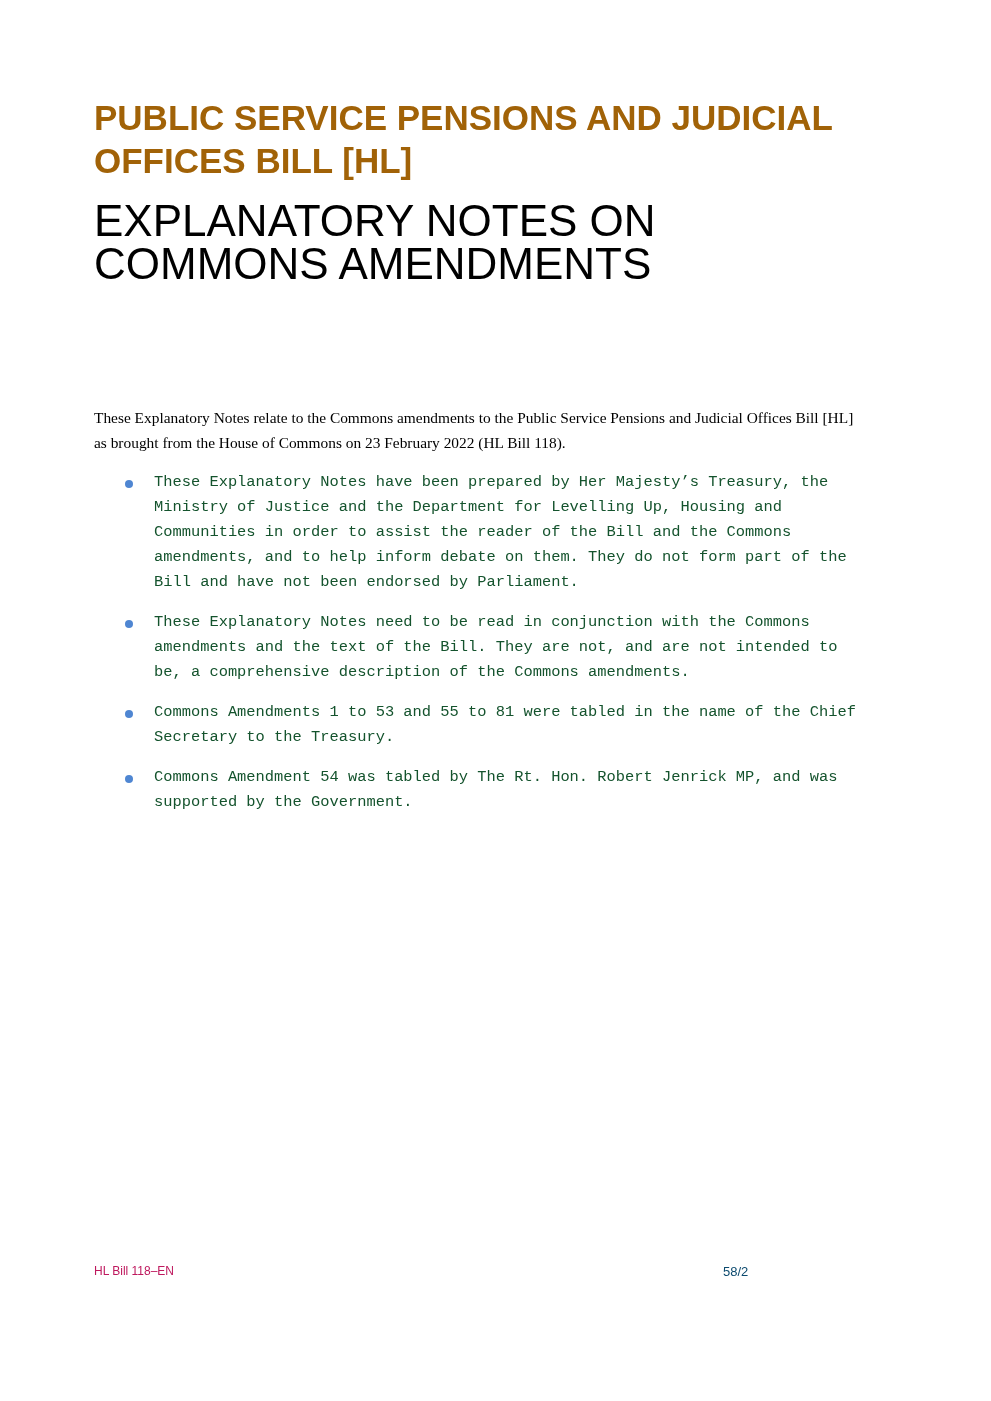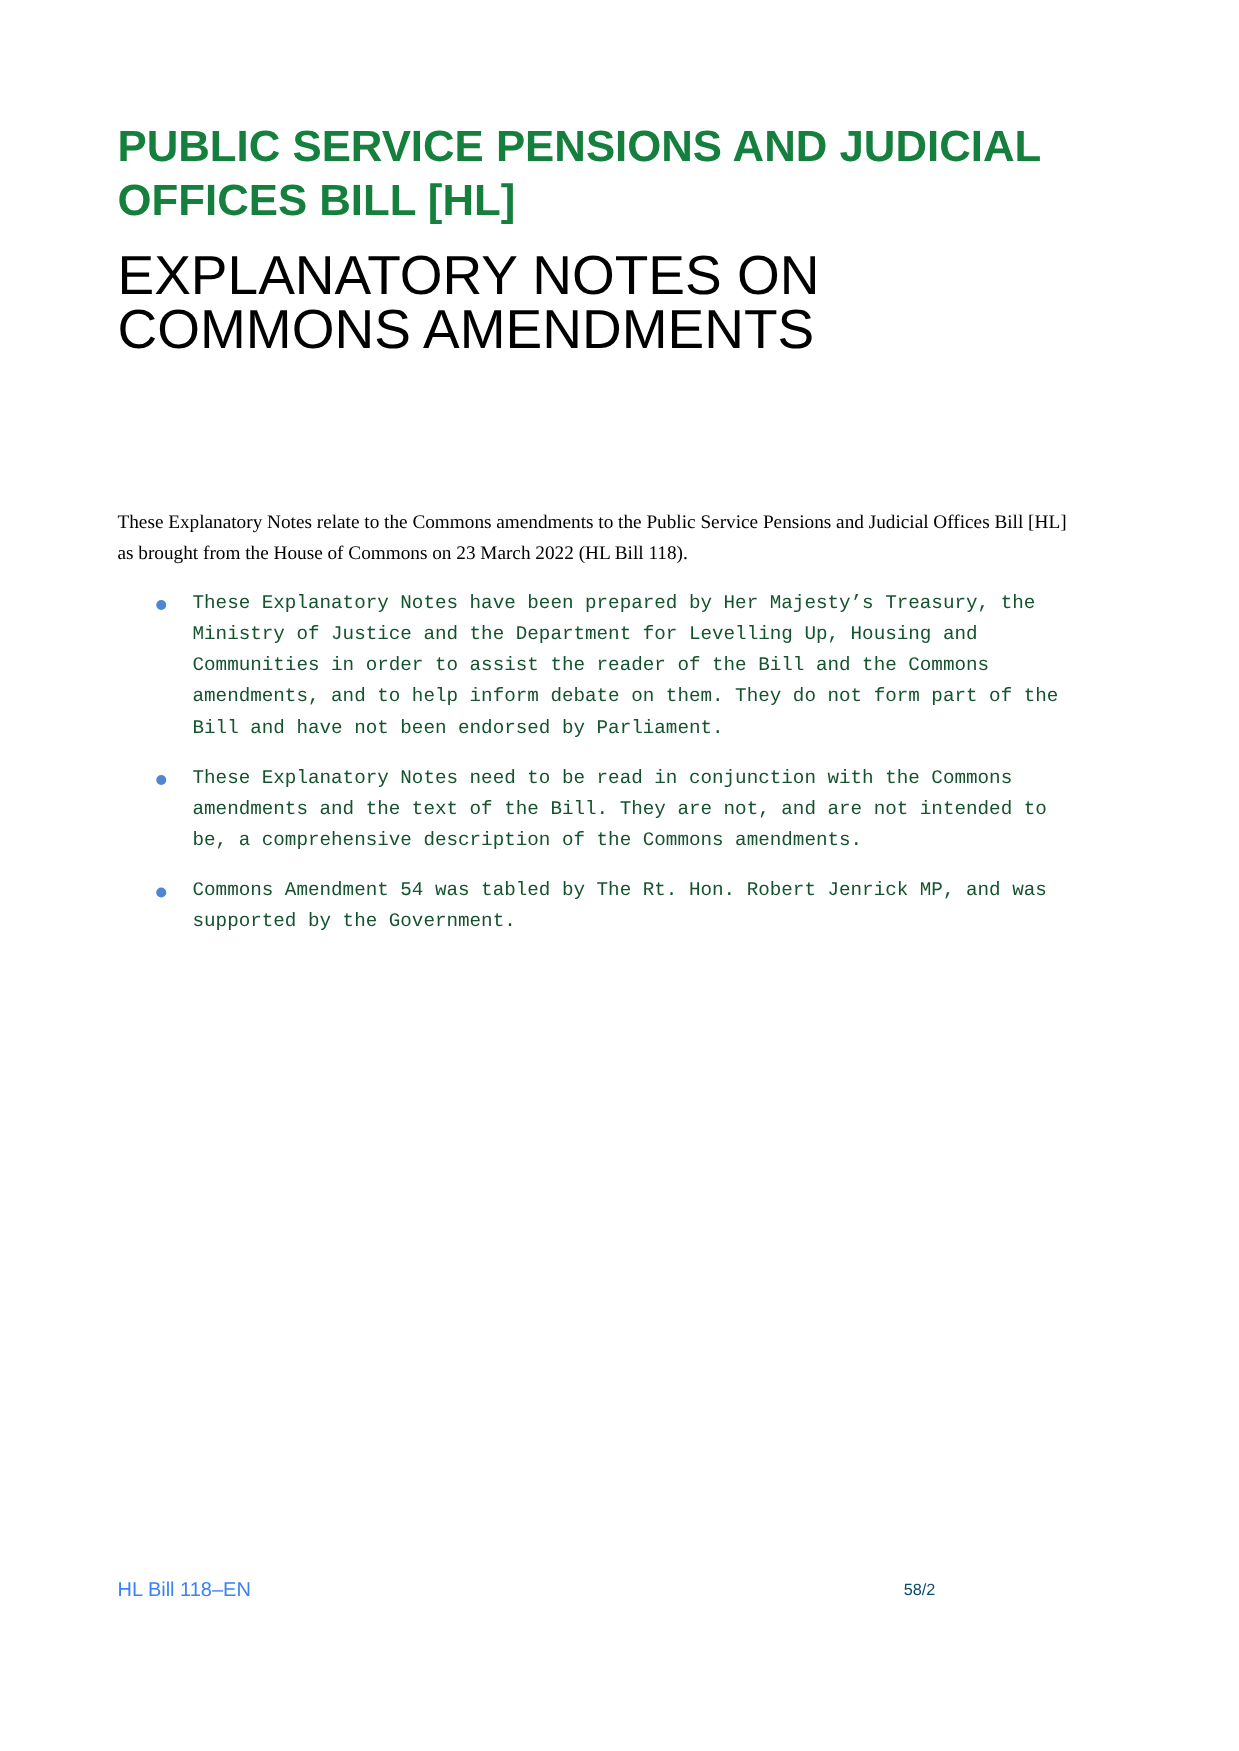--- a/index.html
+++ b/index.html
@@ -1,21 +1,21 @@
 <!DOCTYPE html>
 <html><head>
   <meta charset="utf-8">
   <style>
     html, body { margin: 0; padding: 0; background: #ffffff; }
     body { width: 991px; height: 1401px; position: relative; overflow: hidden; }
     .page { position: absolute; left: 0; top: 0; width: 991px; height: 1401px; }
     .title {
       position: absolute; left: 94px; top: 96px; width: 760px;
       font-family: "Liberation Sans", sans-serif; font-weight: bold;
-      font-size: 35px; line-height: 43px; color: #15803d; margin: 0;
+      font-size: 35px; line-height: 43px; color: #a16207; margin: 0;
     }
     .subtitle {
       position: absolute; left: 94px; top: 199px; width: 760px;
       font-family: "Liberation Sans", sans-serif; font-weight: normal;
       font-size: 44px; line-height: 43px; color: #000; margin: 0;
     }
     .section-heading {
       position: absolute; left: 94px; top: 351px;
       font-family: "Liberation Sans", sans-serif; font-weight: bold;
       font-size: 25px; line-height: 32px; color: #0a72b9; margin: 0;
@@ -30,43 +30,47 @@
       position: relative; padding-left: 60px; margin: 0;
       font-family: Liberation Mono, monospace; font-size: 15.4px;
       line-height: 25px; color: #14532d;
     }
     .bullet .dot {
       position: absolute; left: 31px; top: 10px; width: 8px; height: 8px;
       border-radius: 50%; background: #4f86d2;
     }
     .footer-left {
       position: absolute; left: 94px; top: 1264px;
-      font-family: "Liberation Sans", sans-serif; font-size: 16px; color: #3b82f6;
+      font-family: "Liberation Sans", sans-serif; font-size: 12px; color: #be185d;
     }
     .footer-right {
       position: absolute; left: 723px; top: 1264px;
       font-family: "Liberation Sans", sans-serif; font-size: 13px; color: #0c4a6e;
     }
   </style>
 </head>
 <body>
 
 <div class="page">
   <h1 class="title">PUBLIC SERVICE PENSIONS AND JUDICIAL OFFICES BILL [HL]</h1>
   <h2 class="subtitle">EXPLANATORY NOTES ON COMMONS AMENDMENTS</h2>
-  <p class="intro">These Explanatory Notes relate to the Commons amendments to the Public Service Pensions and Judicial Offices Bill [HL] as brought from the House of Commons on 23 March 2022 (HL Bill 118).</p>
+  <p class="intro">These Explanatory Notes relate to the Commons amendments to the Public Service Pensions and Judicial Offices Bill [HL] as brought from the House of Commons on 23 February 2022 (HL Bill 118).</p>
 
   <ul class="bullets">
     <li class="bullet" style="margin-bottom:15px;">
       <span class="dot"></span>
       <span>These Explanatory Notes have been prepared by Her Majesty’s Treasury, the Ministry of Justice and the Department for Levelling Up, Housing and Communities in order to assist the reader of the Bill and the Commons amendments, and to help inform debate on them. They do not form part of the Bill and have not been endorsed by Parliament.</span>
     </li>
     <li class="bullet" style="margin-bottom:15px;">
       <span class="dot"></span>
       <span>These Explanatory Notes need to be read in conjunction with the Commons amendments and the text of the Bill. They are not, and are not intended to be, a comprehensive description of the Commons amendments.</span>
+    </li>
+    <li class="bullet" style="margin-bottom:15px;">
+      <span class="dot"></span>
+      <span>Commons Amendments 1 to 53 and 55 to 81 were tabled in the name of the Chief Secretary to the Treasury.</span>
     </li>
     <li class="bullet">
       <span class="dot"></span>
       <span>Commons Amendment 54 was tabled by The Rt. Hon. Robert Jenrick MP, and was supported by the Government.</span>
     </li>
   </ul>
 
   <div class="footer-left">HL Bill 118–EN</div>
   <div class="footer-right">58/2</div>
 </div>

